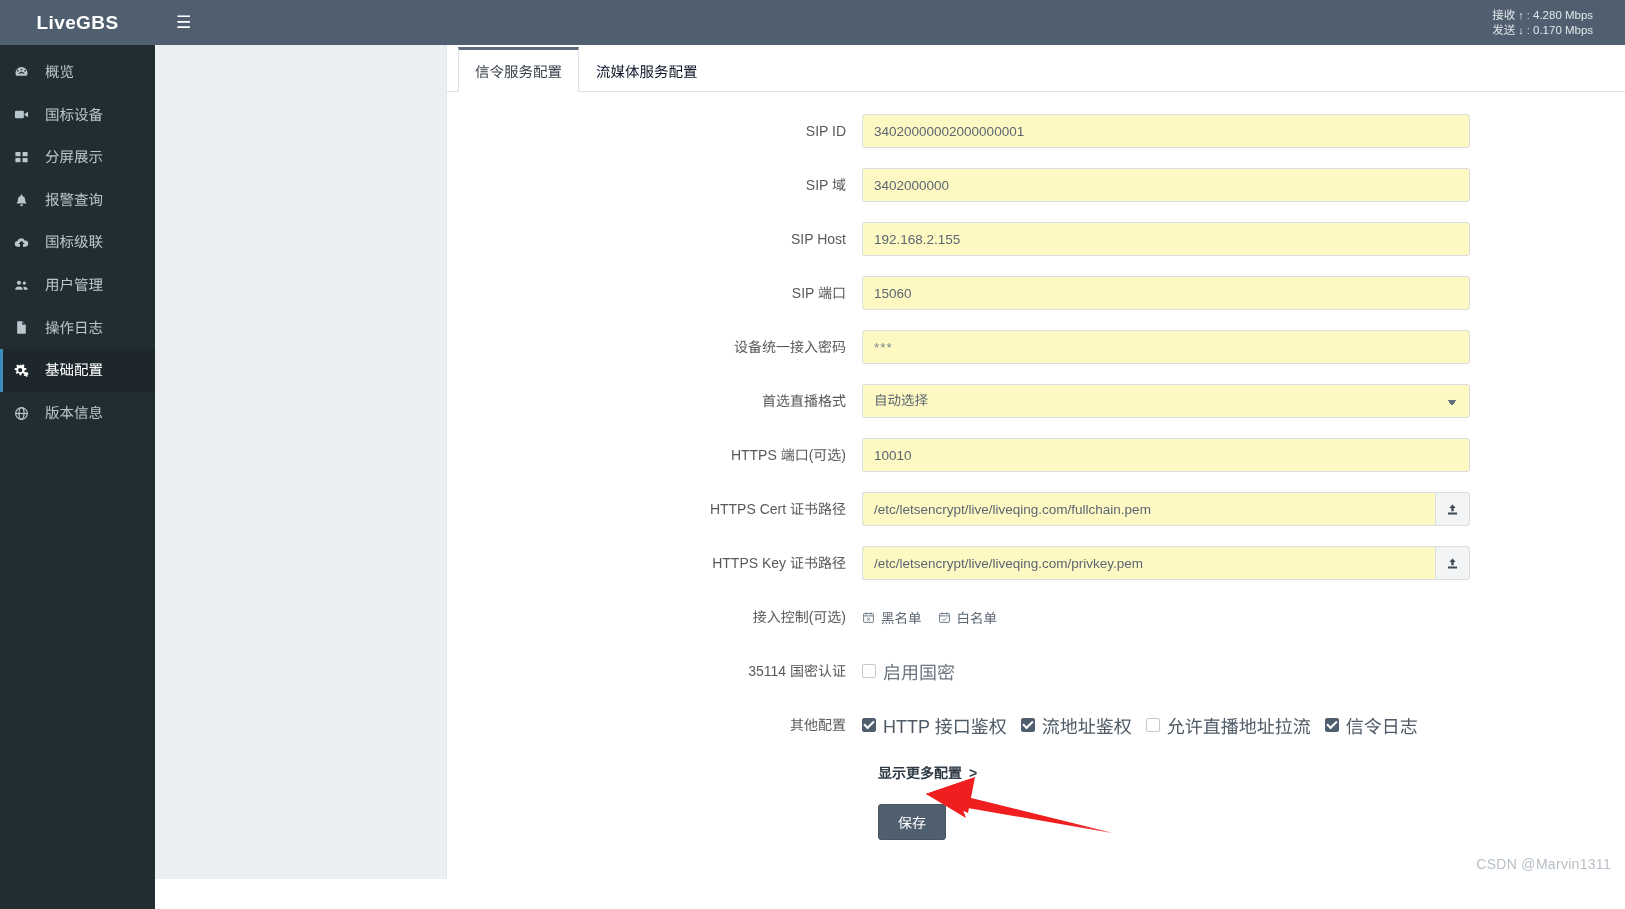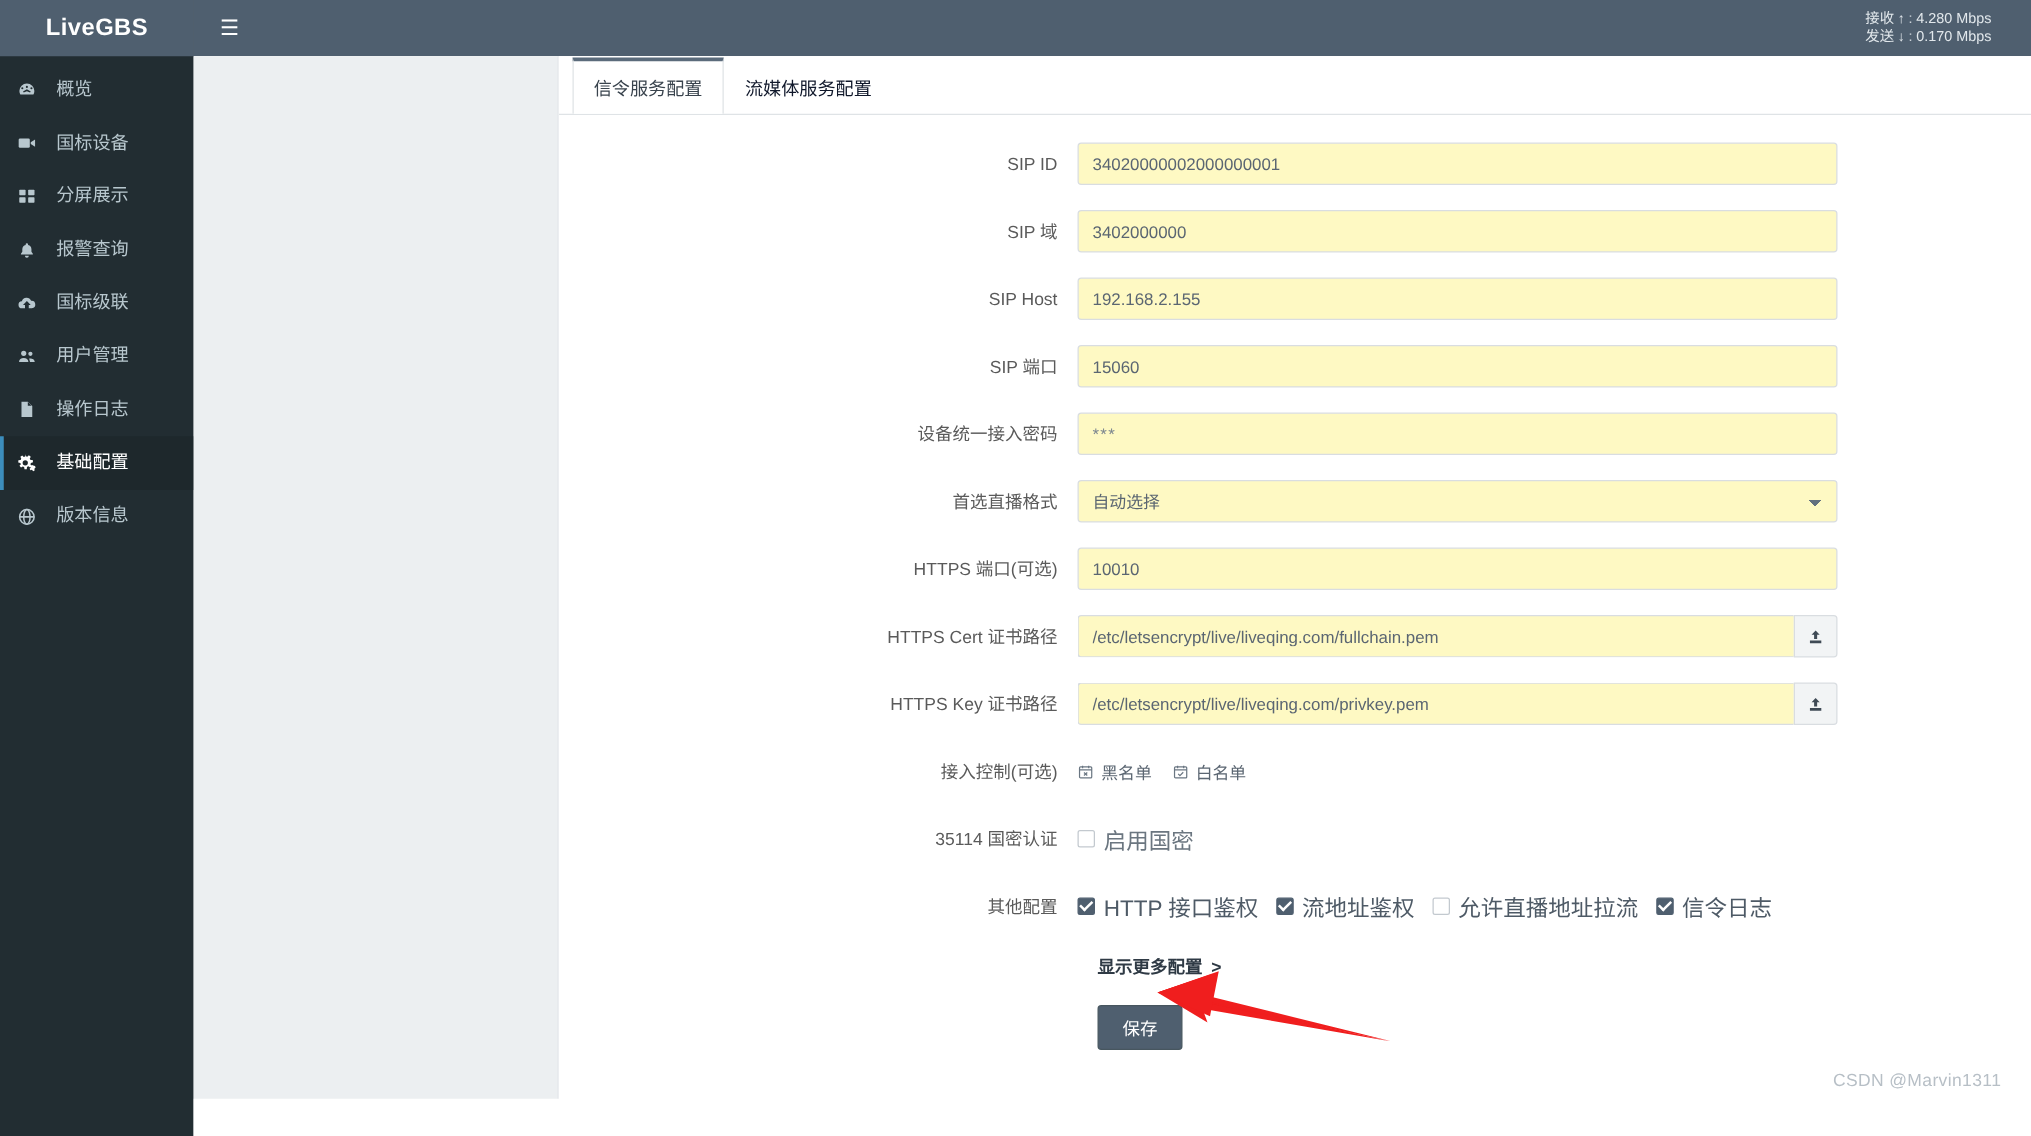--- a/index.html
+++ b/index.html
@@ -70,21 +70,21 @@
   .netstat .sep { opacity: .85; }
   .netstat .val { min-width: 78px; text-align: left; }
 
   
   .body-area { flex: 1; display: flex; background: #ffffff; min-height: 0; }
   .gutter { width: 292px; min-width: 292px; background: #eceff1; border-right: 1px solid #e2e6e9; }
   .content { flex: 1; background: #ffffff; position: relative; overflow: hidden; }
 
   
   .tabs {
-    display: flex; align-items: flex-start;
+    display: flex; align-items: center;
     height: 47px; padding-left: 11px;
     border-bottom: 1px solid #dfe3e6;
     background: #ffffff;
   }
   .tab {
     font-size: 14.5px; color: #0f172a;
     padding: 12px 16px 11px; cursor: pointer;
     border: 1px solid transparent; border-bottom: none;
     position: relative; top: 1px; background: transparent;
   }
@@ -122,20 +122,21 @@
 
   select.inp {
     appearance: none; -webkit-appearance: none;
     background-image:
       linear-gradient(45deg, transparent 50%, #62707d 50%),
       linear-gradient(135deg, #62707d 50%, transparent 50%);
     background-position: calc(100% - 17px) 15px, calc(100% - 12px) 15px;
     background-size: 5px 5px, 5px 5px;
     background-repeat: no-repeat;
     padding-right: 47px;
+    font-family: Liberation Mono, monospace;
   }
 
   .inp-group { display: flex; width: 100%; }
   .inp-group .inp { border-top-right-radius: 0; border-bottom-right-radius: 0; border-right: none; }
   .addon {
     width: 35px; min-width: 35px; height: 34px;
     border: 1px solid #d9dde1; border-left: 1px solid #d9dde1;
     border-top-right-radius: 3px; border-bottom-right-radius: 3px;
     background: #f2f4f5;
     display: flex; align-items: center; justify-content: center;
@@ -183,21 +184,21 @@
     font-size: 14px; padding: 7px 19px; cursor: pointer;
     font-family: "Liberation Sans", "DejaVu Sans", sans-serif;
   }
 
   .indent { margin-left: 415px; padding-left: 16px; }
 
   
   .annotation { position: absolute; left: 0; top: 0; width: 1625px; height: 909px; pointer-events: none; }
 
   .watermark {
-    position: absolute; right: 24px; bottom: 37px;
+    position: absolute; right: 14px; bottom: 37px;
     font-size: 14px; color: #b7bfc6; letter-spacing: .3px;
     white-space: nowrap;
     text-align: center;
   }
   .bottom-strip {
     position: absolute; left: 0; right: 0; bottom: 0; height: 30px;
     background: #ffffff;
   }
 </style>
 </head>

